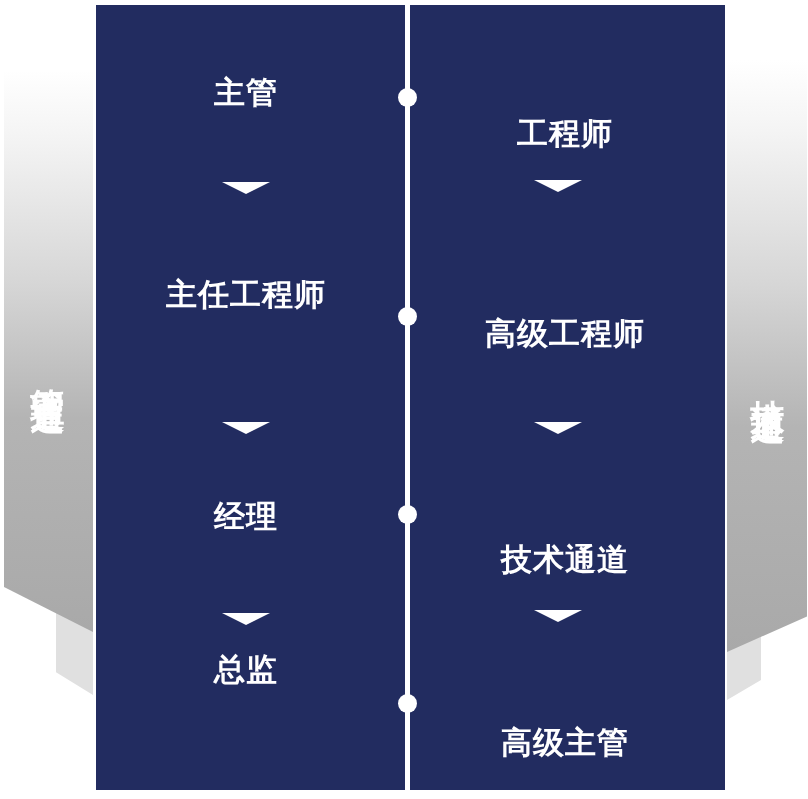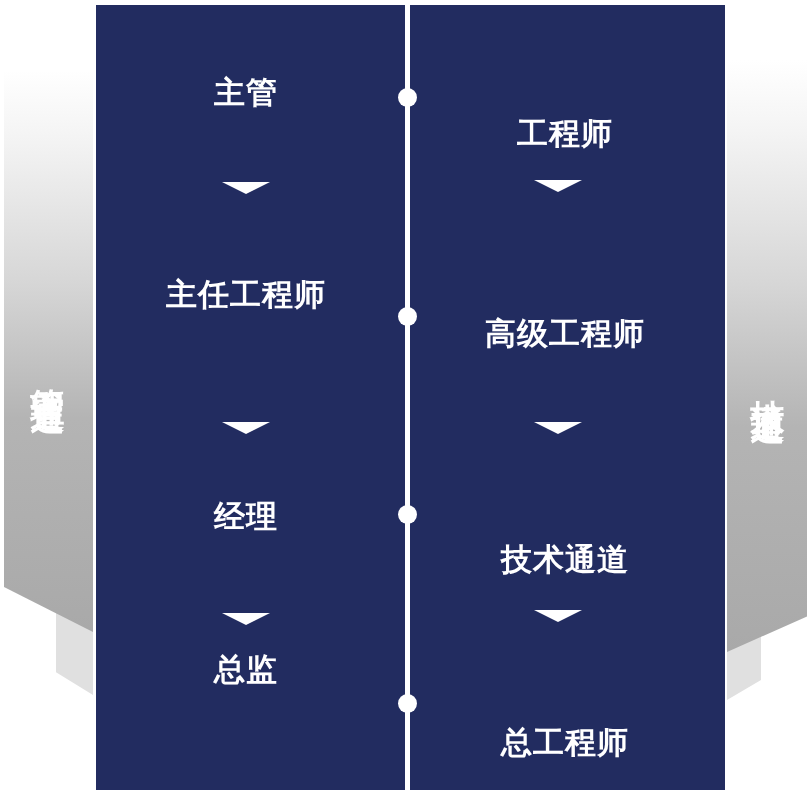--- a/index.html
+++ b/index.html
@@ -72,14 +72,14 @@
   <div class="level" style="top:649px">总监</div>
 </div>
 
 <div class="col-right">
   <div class="level" style="top:72px">工程师</div>
   <div class="arrow" style="left:534px; top:180px"></div>
   <div class="level" style="top:272px">高级工程师</div>
   <div class="arrow" style="left:534px; top:422px"></div>
   <div class="level" style="top:498px">技术通道</div>
   <div class="arrow" style="left:534px; top:610px"></div>
-  <div class="level" style="top:681px">总工程师</div>
+  <div class="level" style="top:681px">高级主管</div>
 </div>
 
 </body></html>

